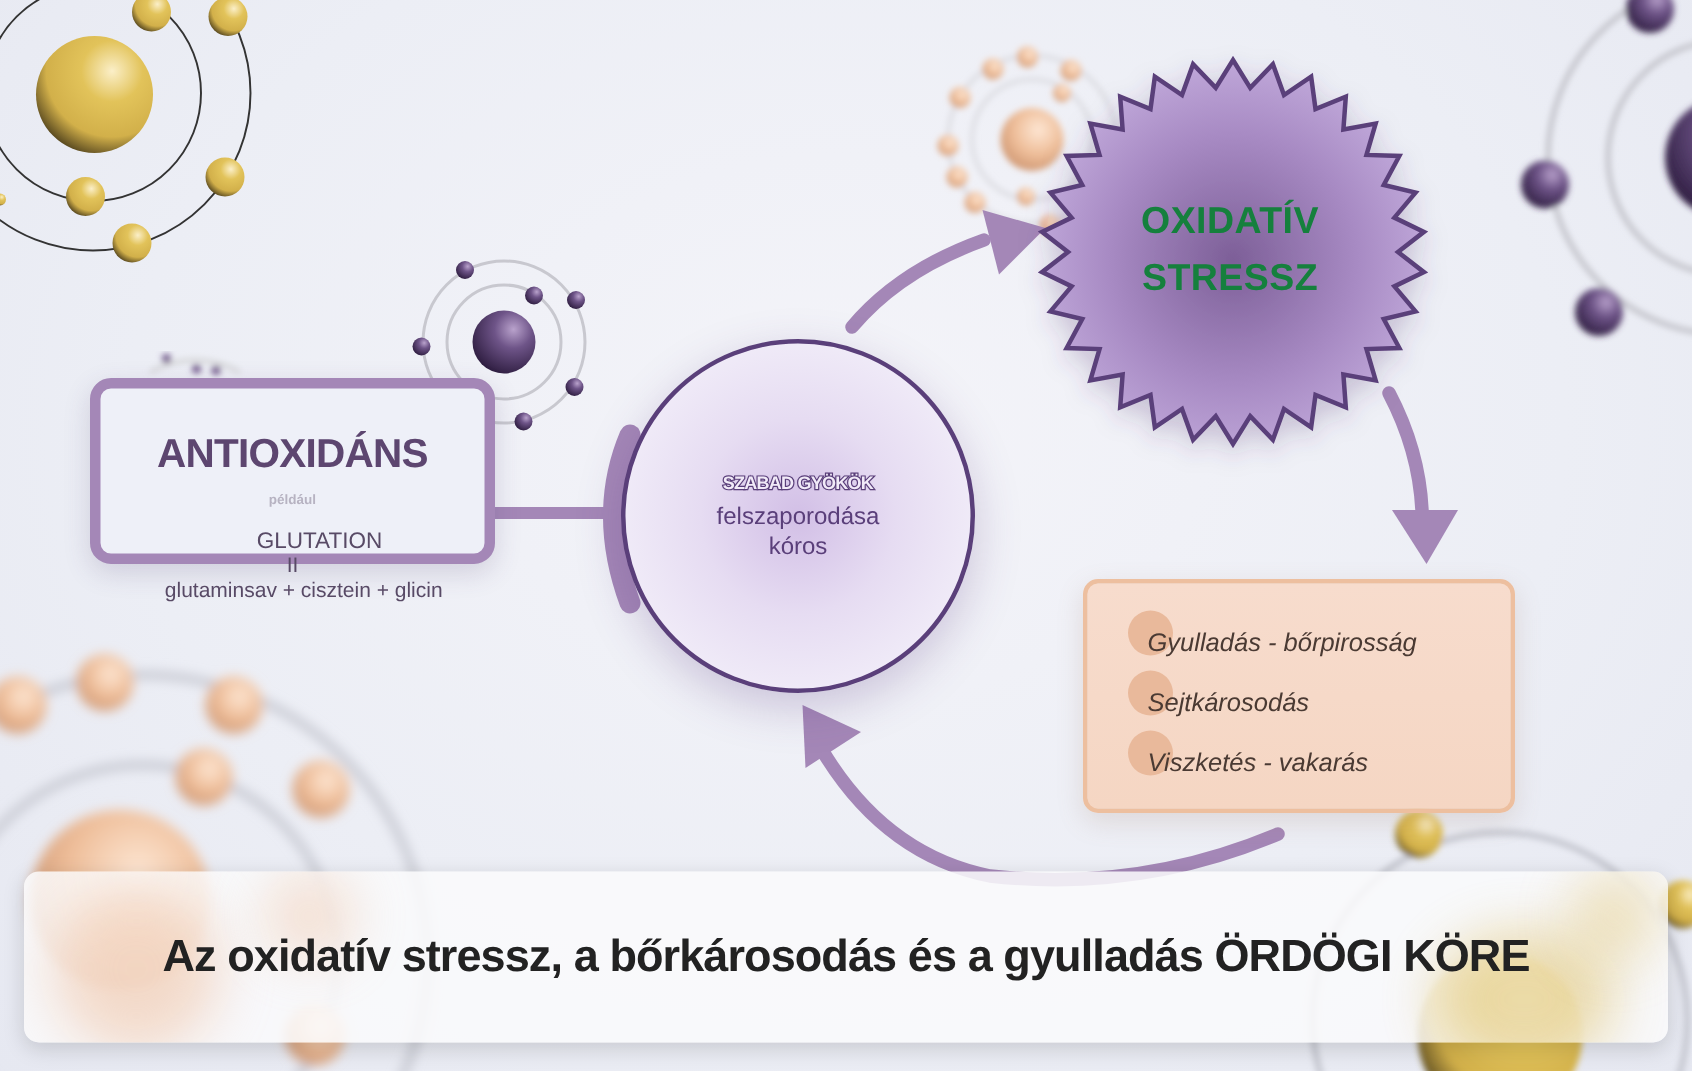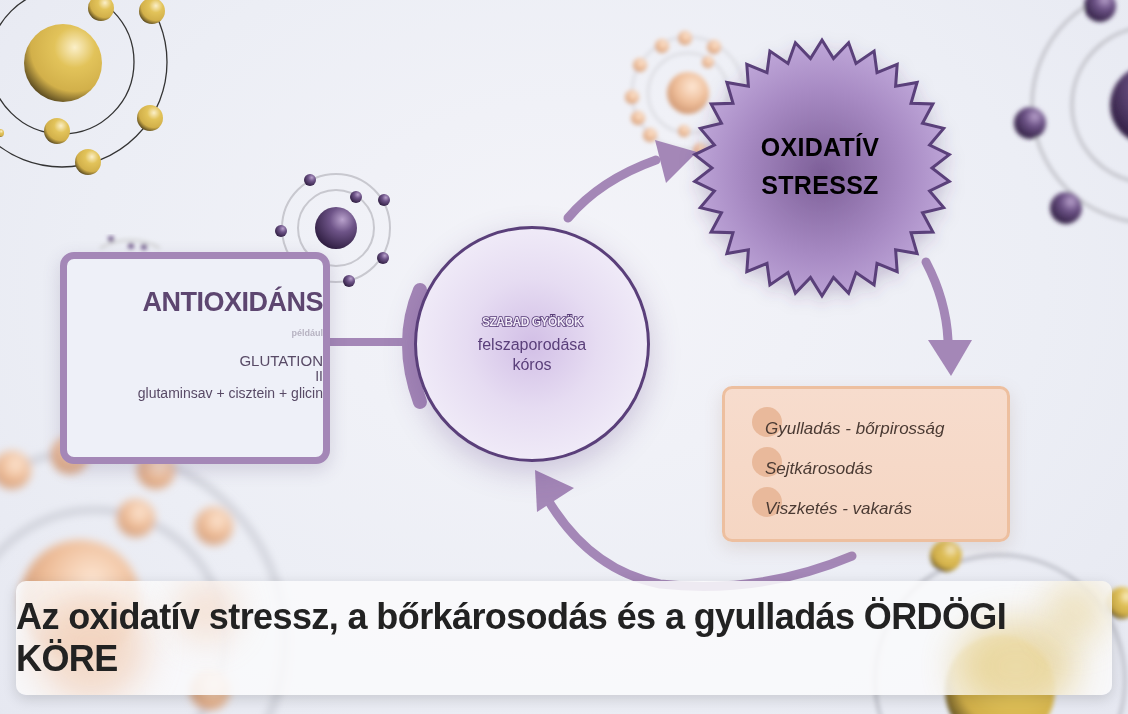--- a/index.html
+++ b/index.html
@@ -3,24 +3,24 @@
 <meta charset="utf-8">
 <style>
   html, body { margin:0; padding:0; }
   body {
     width:1128px; height:714px; overflow:hidden; position:relative;
     background: radial-gradient(ellipse at 50% 40%, #f4f4f9 0%, #eceef5 60%, #e6e8f1 100%);
     font-family: "Liberation Sans", "DejaVu Sans", sans-serif;
   }
   svg.deco { position:absolute; left:0; top:0; }
   .box-anti {
-    position:absolute; left:60px; top:252px; width:270px; height:212px;
+    position:absolute; left:60px; top:252px; width:270px; height:124px;
     box-sizing:border-box; border:7px solid #a487b7; border-radius:14px;
     background:#eef0f8; box-shadow: 0 6px 18px rgba(80,60,110,0.18);
-    text-align:right; color:#5e4a70;
+    text-align:center; color:#5e4a70;
   }
   .anti-title { font-weight:bold; font-size:27px; letter-spacing:-0.5px; margin-top:28px; color:#5d4670; }
   .anti-eg { font-size:9px; font-weight:bold; color:#b7b3c2; margin-top:10px; }
   .anti-glut { font-size:15px; margin-top:14px; color:#584a66;padding-left:36px; }
   .anti-eq { font-size:14px; margin-top:0px; line-height:15px; color:#584a66; }
   .anti-comp { font-size:14px; margin-top:1px; color:#584a66;padding-left:15px; }
 
   .circle-free {
     position:absolute; left:414px; top:226px; width:236px; height:236px;
     box-sizing:border-box; border-radius:50%; border:3px solid #5a3f7a;
@@ -30,42 +30,42 @@
   }
   .free-title {
     margin-top:86px; font-weight:bold; font-size:12px; color:#f1eaf8;
     -webkit-text-stroke: 1.6px #5a3f7a; paint-order: stroke fill; letter-spacing:-0.5px;
     text-shadow: 0 0 1px #5a3f7a;
   }
   .free-sub { font-size:16px; color:#5a3f7a; line-height:20px; margin-top:6px; }
 
   .star-text {
     position:absolute; left:700px; top:128px; width:240px; text-align:center;
-    color:#000000; font-weight:bold; font-size:25px; line-height:38px; letter-spacing:0.3px;
+    color:#15803d; font-weight:bold; font-size:25px; line-height:38px; letter-spacing:0.3px;
   }
 
   .box-effects {
     position:absolute; left:722px; top:386px; width:288px; height:156px;
     box-sizing:border-box; border:3px solid #edbf9f; border-radius:10px;
     background: linear-gradient(180deg, #f7dccd 0%, #f5d6c3 100%);
     box-shadow: 0 6px 18px rgba(150,110,90,0.18);
     font-style: italic;
   }
   .effect { position:absolute; left:40px; font-size:17px; color:#4a3a33; }
   .effect-dot { position:absolute; left:27px; width:30px; height:30px; border-radius:50%; background:#e9b99b; }
 
   .caption {
     position:absolute; left:16px; top:581px; width:1096px; height:114px;
     box-sizing:border-box; border-radius:10px;
     background: rgba(250,250,252,0.86);
     box-shadow: 0 4px 14px rgba(0,0,0,0.15);
     display:flex; align-items:center; justify-content:center;
     overflow:hidden;
   }
-  .caption-text { position:relative; font-weight:bold; font-size:36px; color:#222222; letter-spacing:-0.6px; z-index:2; }
+  .caption-text { position:relative; font-weight:bold; font-size:30px; color:#222222; letter-spacing:-0.6px; z-index:2; }
   .cap-blob { position:absolute; border-radius:50%; filter: blur(18px); z-index:1; }
 </style>
 </head>
 <body>
 
 <svg class="deco" width="1128" height="714" viewBox="0 0 1128 714">
   <defs>
     <radialGradient id="gGold" cx="65%" cy="30%" r="75%">
       <stop offset="0%" stop-color="#fbefc8"></stop>
       <stop offset="35%" stop-color="#e2c35a"></stop>

